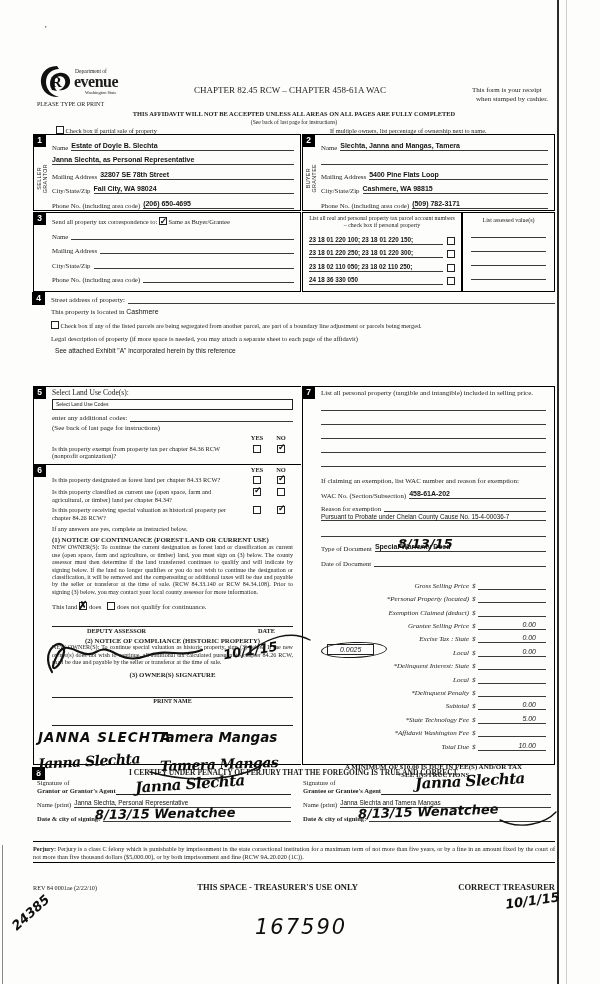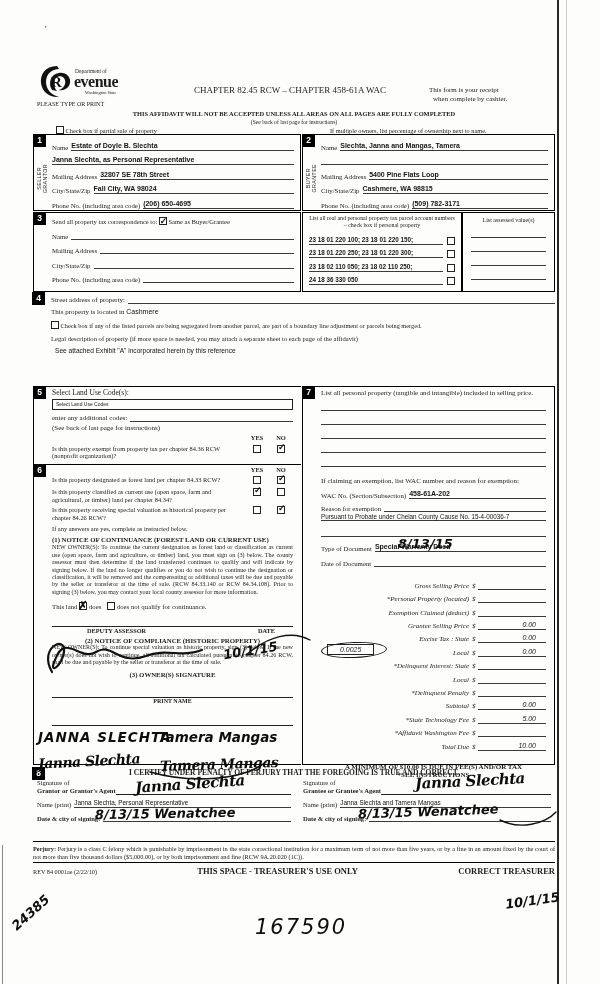--- a/index.html
+++ b/index.html
@@ -66,23 +66,23 @@
     </svg>
     <div class="abs" style="left:37px; top:4px; font-size:5.5px;">Department of</div>
     <div class="abs" style="left:36px; top:9px; font-size:16px; font-weight:bold; letter-spacing:-0.5px;">evenue</div>
     <div class="abs" style="left:47px; top:26px; font-size:4.5px;">Washington State</div>
   </div>
   <div class="abs" style="left:37px; top:101px; font-size:6px;">PLEASE TYPE OR PRINT</div>
 
   <div class="abs ctr" style="left:140px; top:84px; width:300px;">
     <div style="font-size:9px; margin-top:1px;">CHAPTER 82.45 RCW – CHAPTER 458-61A WAC</div>
   </div>
-  <div class="abs" style="left:429px; top:86px; font-size:7px; line-height:9px;">
+  <div class="abs" style="left:472px; top:86px; font-size:7px; line-height:9px;">
     <div>This form is your receipt</div>
-    <div style="padding-left:4px;">when complete by cashier.</div>
+    <div style="padding-left:4px;">when stamped by cashier.</div>
   </div>
   <div class="abs ctr b" style="left:33px; top:110px; width:522px; font-size:6.4px;">THIS AFFIDAVIT WILL NOT BE ACCEPTED UNLESS ALL AREAS ON ALL PAGES ARE FULLY COMPLETED</div>
   <div class="abs ctr" style="left:33px; top:118.5px; width:522px; font-size:5.6px;">(See back of last page for instructions)</div>
 
   <div class="abs" style="left:56px; top:126px; font-size:6.3px;">
     <span class="cb"></span>
     <span>Check box if partial sale of property</span>
   </div>
   <div class="abs" style="left:330px; top:127px; font-size:6.3px;">If multiple owners, list percentage of ownership next to name.</div>
 
@@ -445,21 +445,21 @@
     </div>
   </div>
 
   <div class="abs" style="left:33px; top:845px; width:522px; font-size:6.3px; line-height:7.8px; text-align:justify;">
     <span class="b">Perjury:</span>
     <span>Perjury is a class C felony which is punishable by imprisonment in the state correctional institution for a maximum term of not more than five years, or by a fine in an amount fixed by the court of not more than five thousand dollars ($5,000.00), or by both imprisonment and fine (RCW 9A.20.020 (1C)).</span>
   </div>
   <div class="abs" style="left:33px; top:862px; width:522px; border-top:1.5px solid #000;"></div>
   <div class="abs" style="left:33px; top:866px; width:522px; display:flex; align-items:baseline;">
     <span style="font-size:6.2px;">REV 84 0001ae (2/22/10)</span>
-    <span class="b" style="font-size:8.5px; margin:0 auto;">THIS SPACE - TREASURER'S USE ONLY</span>
+    <span class="b" style="font-size:8.5px; margin:16px auto;">THIS SPACE - TREASURER'S USE ONLY</span>
     <span class="b" style="font-size:8.5px;">CORRECT TREASURER</span>
   </div>
 
   <div class="hw abs" style="left:223px; top:643px; font-size:13px; transform:rotate(-9deg);">10/1/15</div>
   <div class="hw abs" style="left:38px; top:729px; font-size:13.5px; letter-spacing:1px;">JANNA SLECHTA</div>
   <div class="hw abs" style="left:158px; top:729px; font-size:13.5px;">Tamera Mangas</div>
   <div class="script abs" style="left:38px; top:753px; font-size:14px; transform:rotate(-3deg);">Janna Slechta</div>
   <div class="script abs" style="left:160px; top:756px; font-size:14px; transform:rotate(-2deg);">Tamera Mangas</div>
   <div class="hw abs" style="left:398px; top:536px; font-size:13px;">8/13/15</div>
   <div class="script abs" style="left:135px; top:775px; font-size:15px; transform:rotate(-4deg);">Janna Slechta</div>

